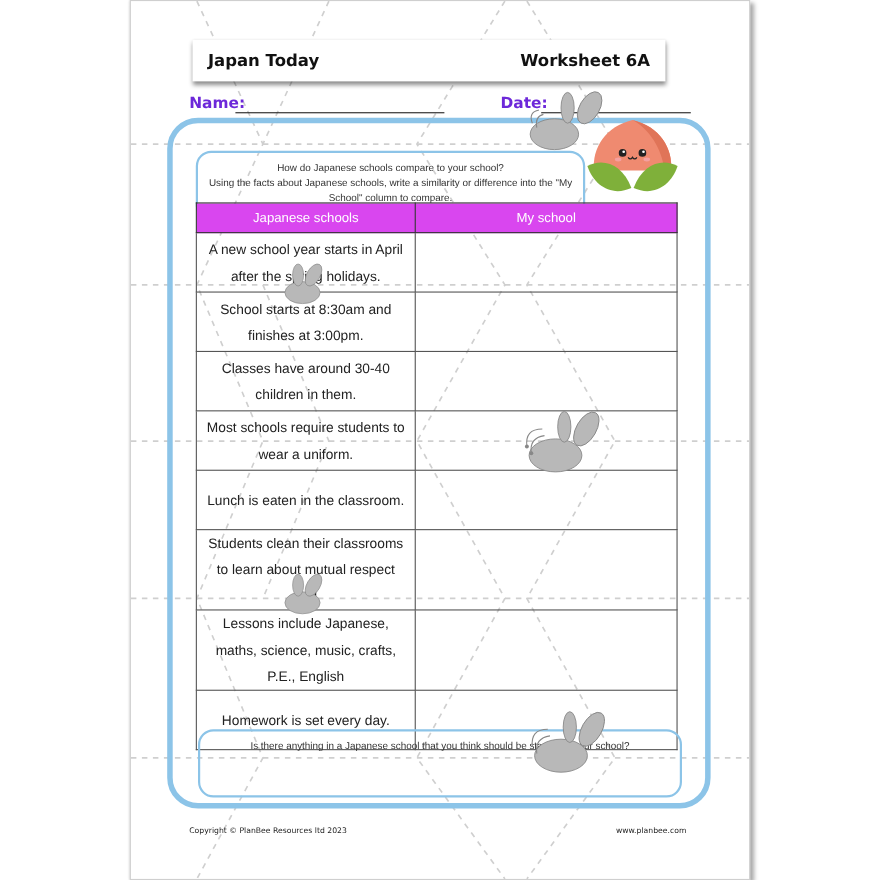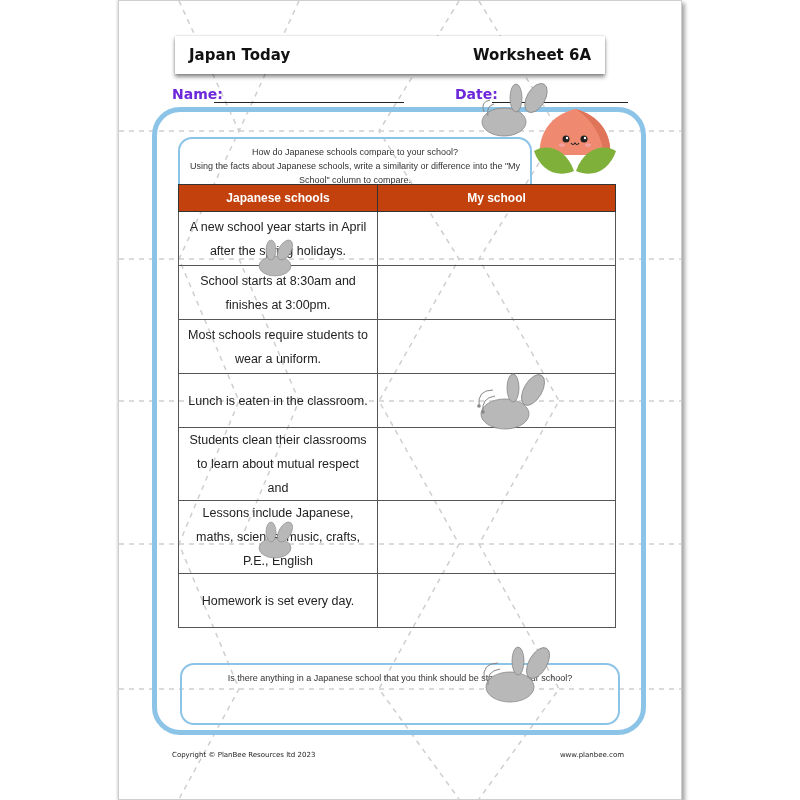--- a/index.html
+++ b/index.html
@@ -27,21 +27,21 @@
   }
   .instr-box {
     position: absolute; left: 178px; top: 114px; width: 354px; height: 64px;
     border: 2.5px solid #8cc4e8; border-radius: 14px; box-sizing: border-box;
     text-align: center; font-size: 9px; line-height: 14px; padding-top: 6px; color: #333; margin-top: 23px;
   }
   table.facts {
     position: absolute; left: 178px; top: 184px; width: 438px; border-collapse: collapse;
   }
   table.facts th {
-    background: #c2410c; color: #fff; font-weight: bold; font-size: 12px; height: 24px;
+    background: #d946ef; color: #fff; font-weight: normal; font-size: 12px; height: 24px;
     border: 1.5px solid #333;
   }
   table.facts td {
     border: 1.5px solid #555; height: 53px; text-align: center; font-size: 12.5px; line-height: 24px;
     padding: 0 6px; color: #222;
   }
   table.facts td.fact { width: 186px; }
   .bottom-box {
     position: absolute; left: 180px; top: 663px; width: 440px; height: 62px;
     border: 2.5px solid #8cc4e8; border-radius: 14px; box-sizing: border-box;
@@ -113,20 +113,24 @@
   <tbody>
     <tr>
       <td class="fact">A new school year starts in April after the spring holidays.</td>
       <td></td>
     </tr>
     <tr>
       <td class="fact">School starts at 8:30am and finishes at 3:00pm.</td>
       <td></td>
     </tr>
     <tr>
+      <td class="fact">Classes have around 30-40 children in them.</td>
+      <td></td>
+    </tr>
+    <tr>
       <td class="fact">Most schools require students to wear a uniform.</td>
       <td></td>
     </tr>
     <tr>
       <td class="fact">Lunch is eaten in the classroom.</td>
       <td></td>
     </tr>
     <tr>
       <td class="fact">Students clean their classrooms to learn about mutual respect and</td>
       <td></td>

